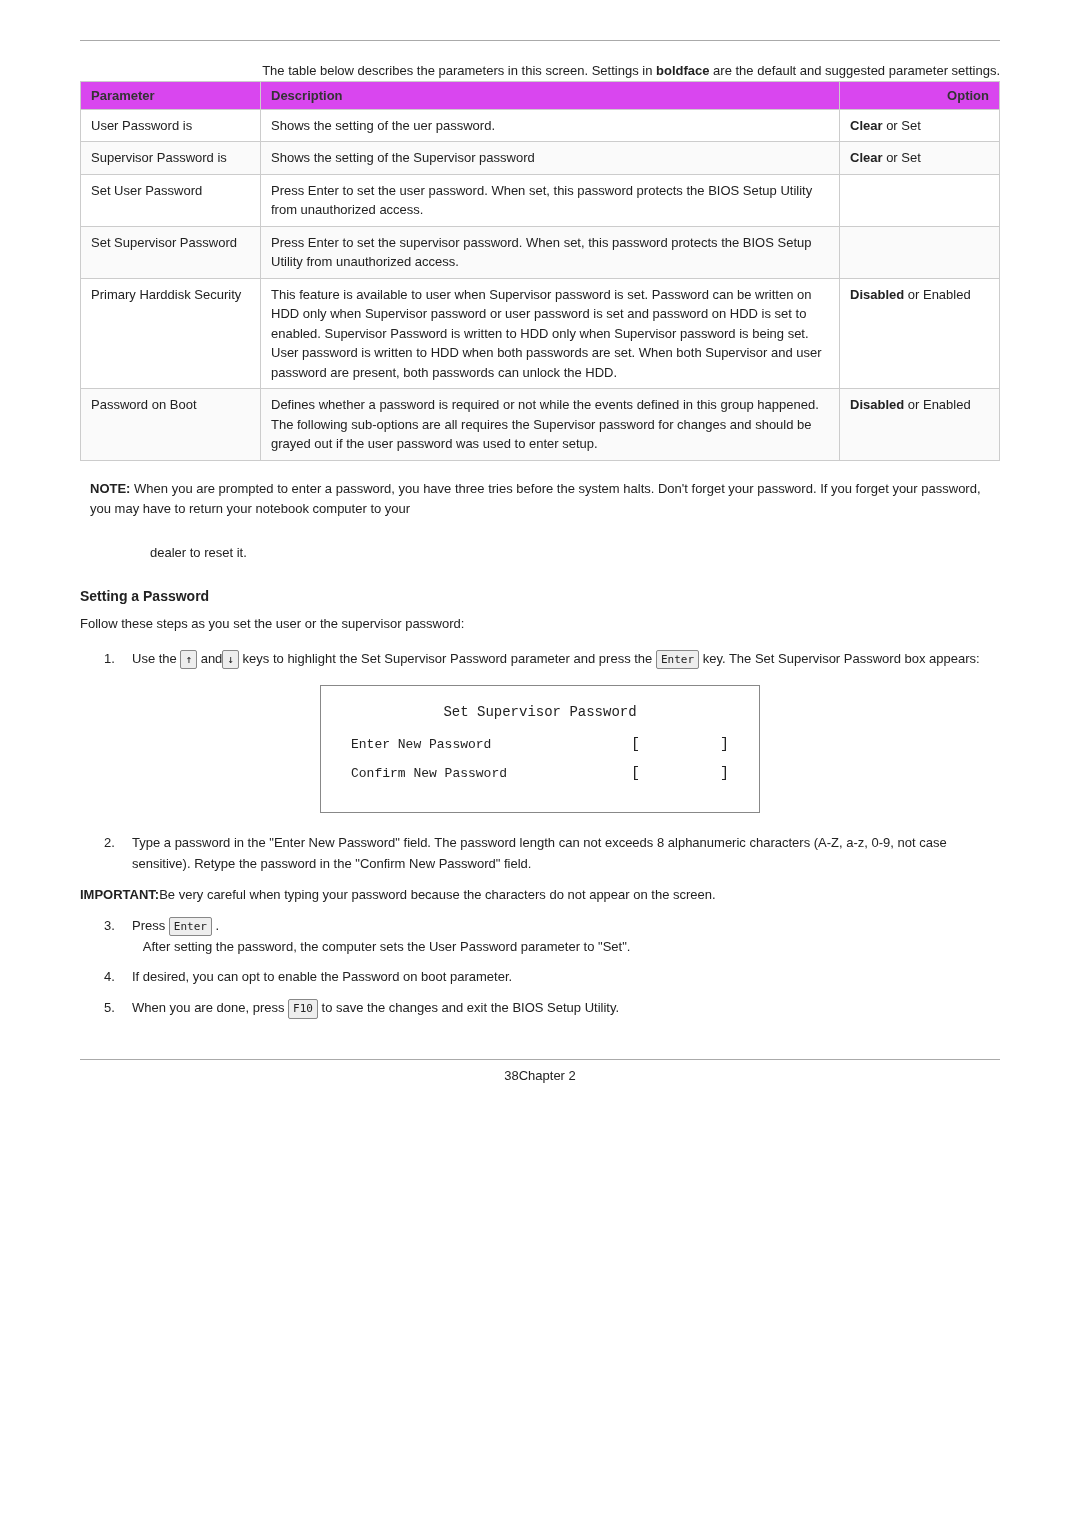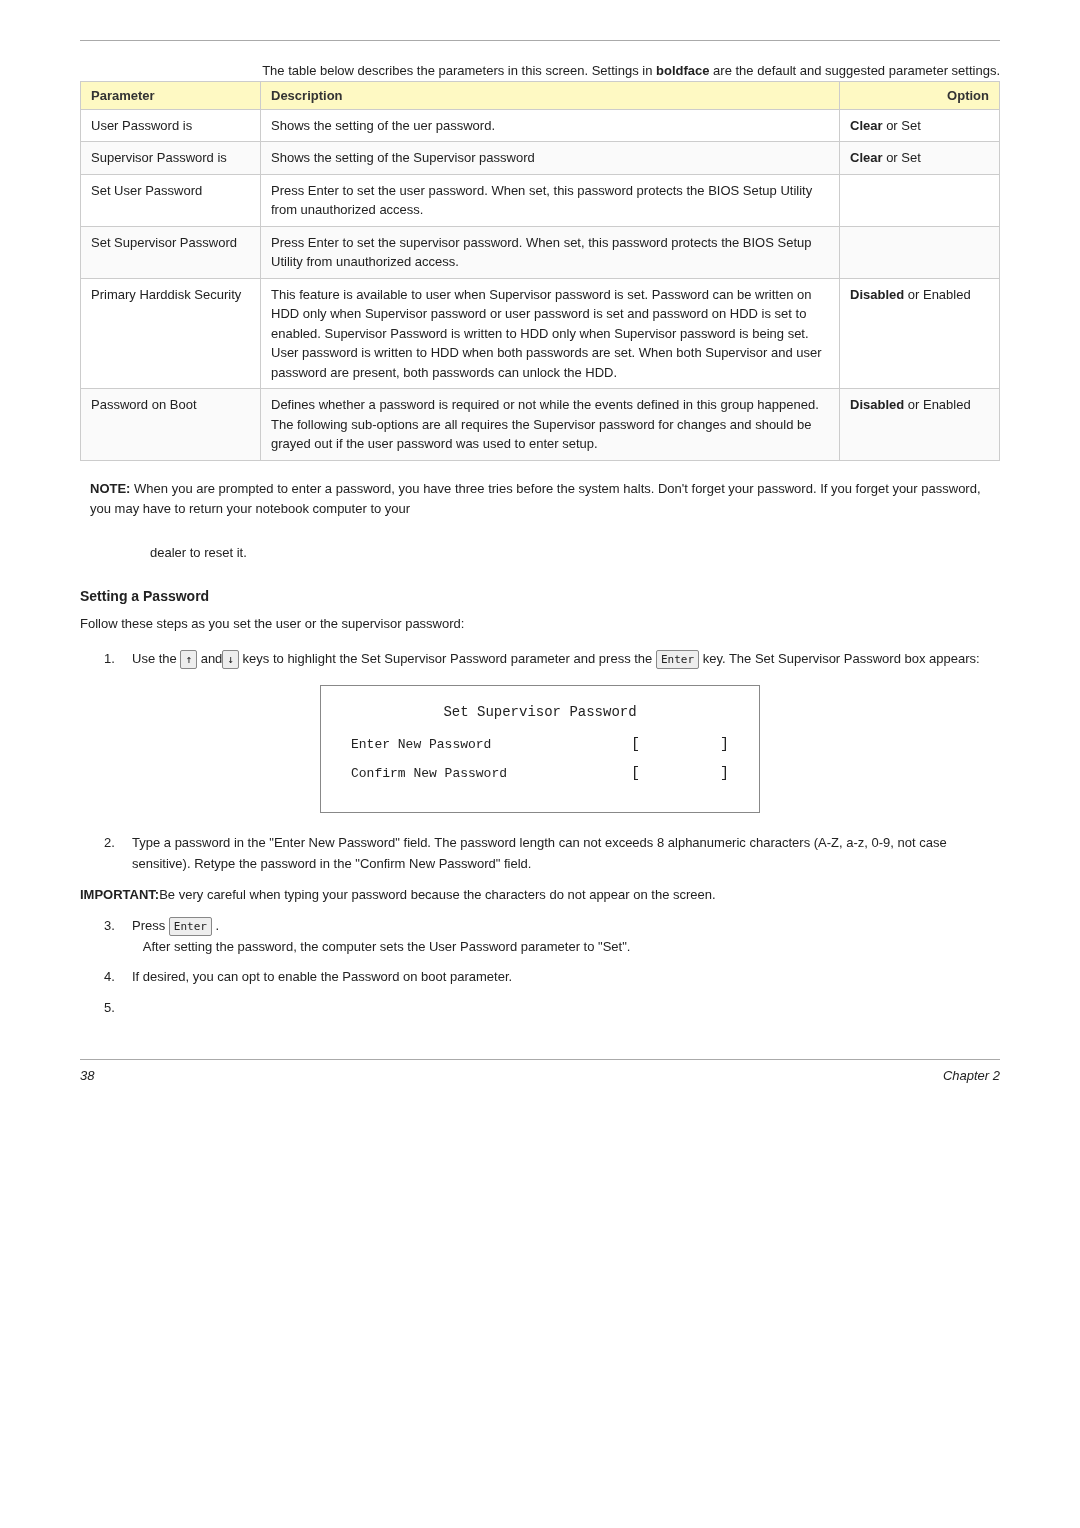--- a/index.html
+++ b/index.html
@@ -20,21 +20,21 @@
       line-height: 1.5;
       text-align: right;
     }
     table {
       width: 100%;
       border-collapse: collapse;
       margin-bottom: 18px;
       font-size: 13px;
     }
     table thead tr th {
-      background-color: #fef9c3;
+      background-color: #d946ef;
       color: #333;
       font-weight: bold;
       border: 1px solid #ccc;
       padding: 6px 10px;
       text-align: left;
     }
     table tbody tr td {
       border: 1px solid #ccc;
       padding: 6px 10px;
       vertical-align: top;
@@ -120,23 +120,22 @@
       padding: 0 4px;
       font-size: 11px;
       font-family: monospace;
       border-radius: 2px;
     }
     .footer-rule {
       border-top: 1px solid #aaa;
       margin-top: 40px;
       padding-top: 8px;
       display: flex;
-      justify-content: space-between;
-      font-size: 13px;
-      font-style: italic;
+      justify-content: center;
+      font-size: 13px;
     }
     .step-text {
       line-height: 1.6;
     }
   </style>
 </head>
 <body>
 
 <div class="top-rule"></div>
 
@@ -239,19 +238,22 @@
       Press <span class="key-badge">Enter</span> .<br>
       &nbsp;&nbsp;&nbsp;After setting the password, the computer sets the User Password parameter to "Set".
     </span>
   </li>
   <li style="margin-bottom:10px; line-height:1.6; display:flex; gap:8px;">
     <span style="min-width:20px;">4.</span>
     <span class="step-text">If desired, you can opt to enable the Password on boot parameter.</span>
   </li>
   <li style="margin-bottom:10px; line-height:1.6; display:flex; gap:8px;">
     <span style="min-width:20px;">5.</span>
+    <span class="step-text">
+      When you are done, press <span class="key-badge">F10</span> to save the changes and exit the BIOS Setup Utility.
+    </span>
   </li>
 </ol>
 
 <div class="footer-rule">
   <span>38</span>
   <span>Chapter 2</span>
 </div>
 
 </body></html>

